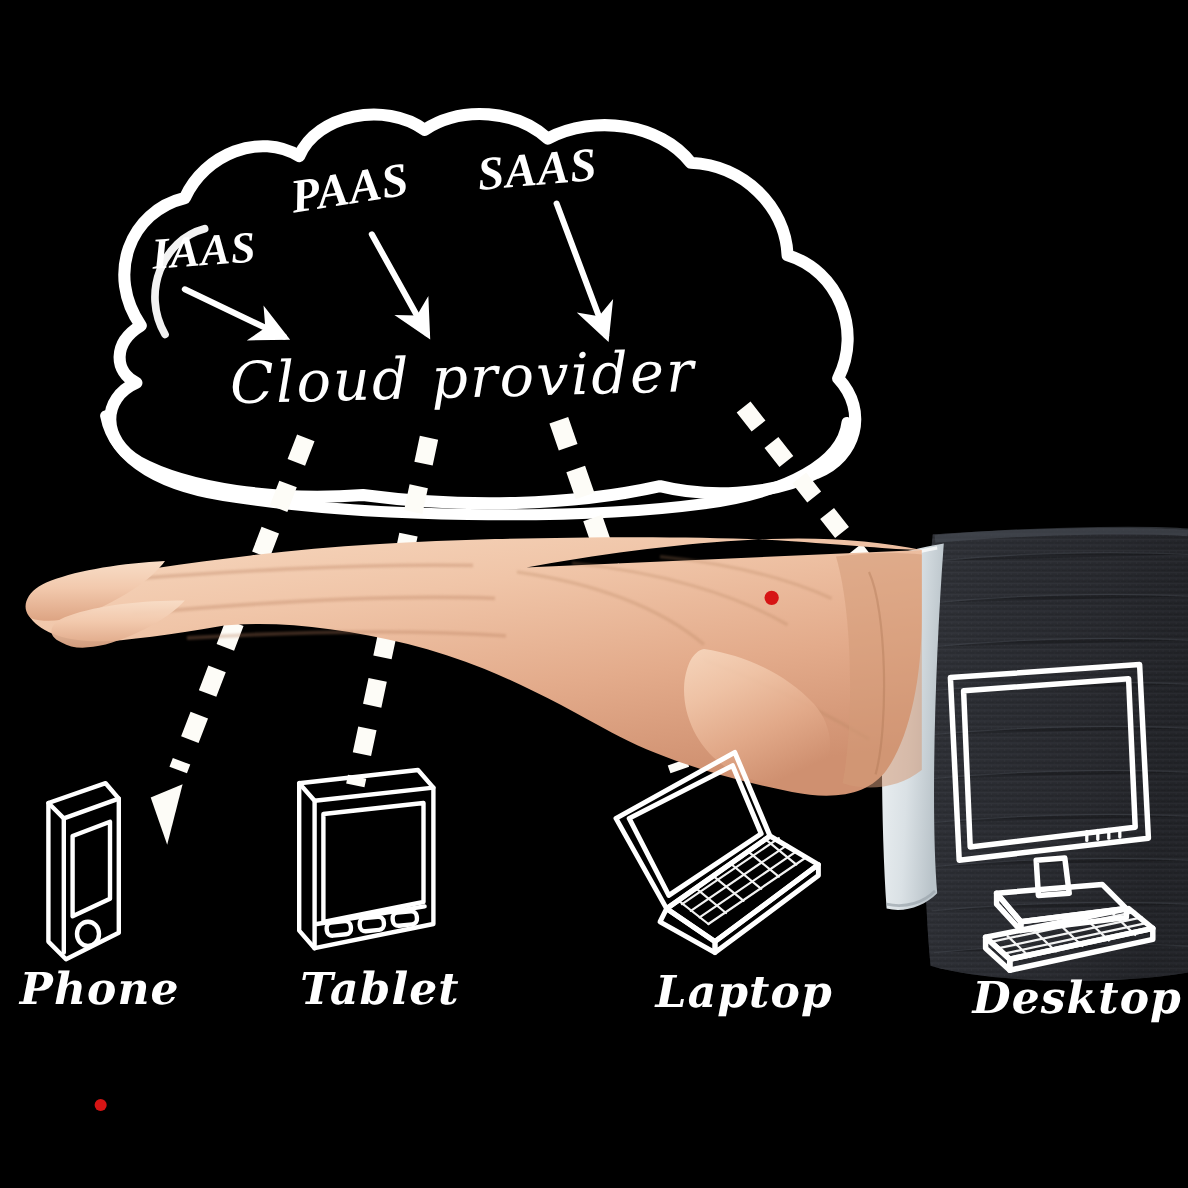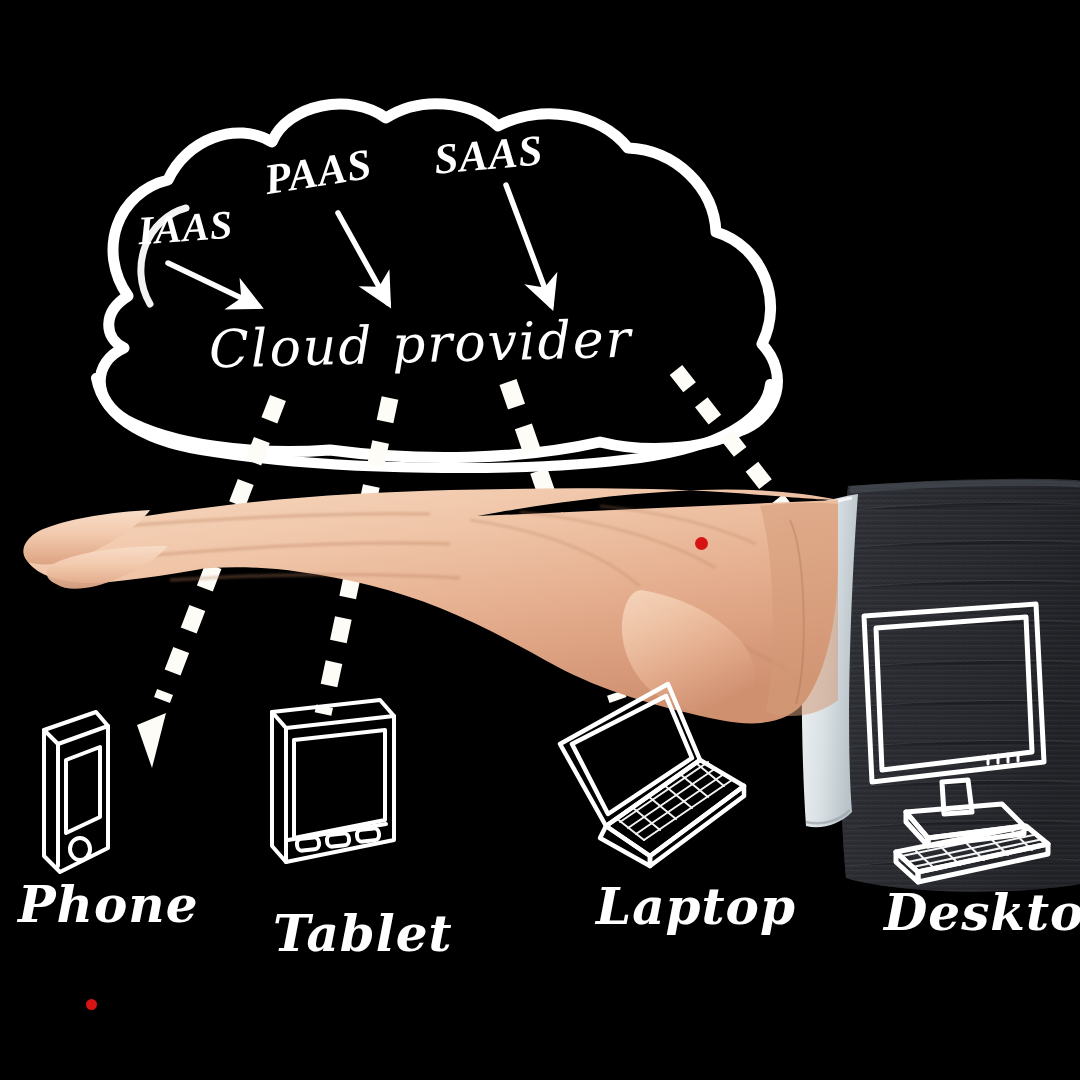--- a/index.html
+++ b/index.html
@@ -54,25 +54,25 @@
     font-size: 52px;
     letter-spacing: 2px;
     transform: rotate(-1.5deg);
   }
 
   
   .device-label {
     font-family: "DejaVu Serif", "Liberation Serif", serif;
     font-style: italic;
     font-weight: 700;
-    font-size: 50px;
+    font-size: 40px;
     letter-spacing: 1px;
   }
   #label-phone   { left: 18px;  top: 880px; }
-  #label-tablet  { left: 273px; top: 909px; }
+  #label-tablet  { left: 273px; top: 880px; }
   #label-laptop  { left: 596px; top: 882px; text-align: center; }
   #label-desktop { left: 884px; top: 888px; }
 
   .reddot {
     position: absolute;
     border-radius: 50%;
     background: #d61414;
   }
   #red-dot-palm   { left: 695px; top: 537px; width: 13px; height: 13px; }
   #red-dot-corner { left: 86px;  top: 999px; width: 11px; height: 11px; }

